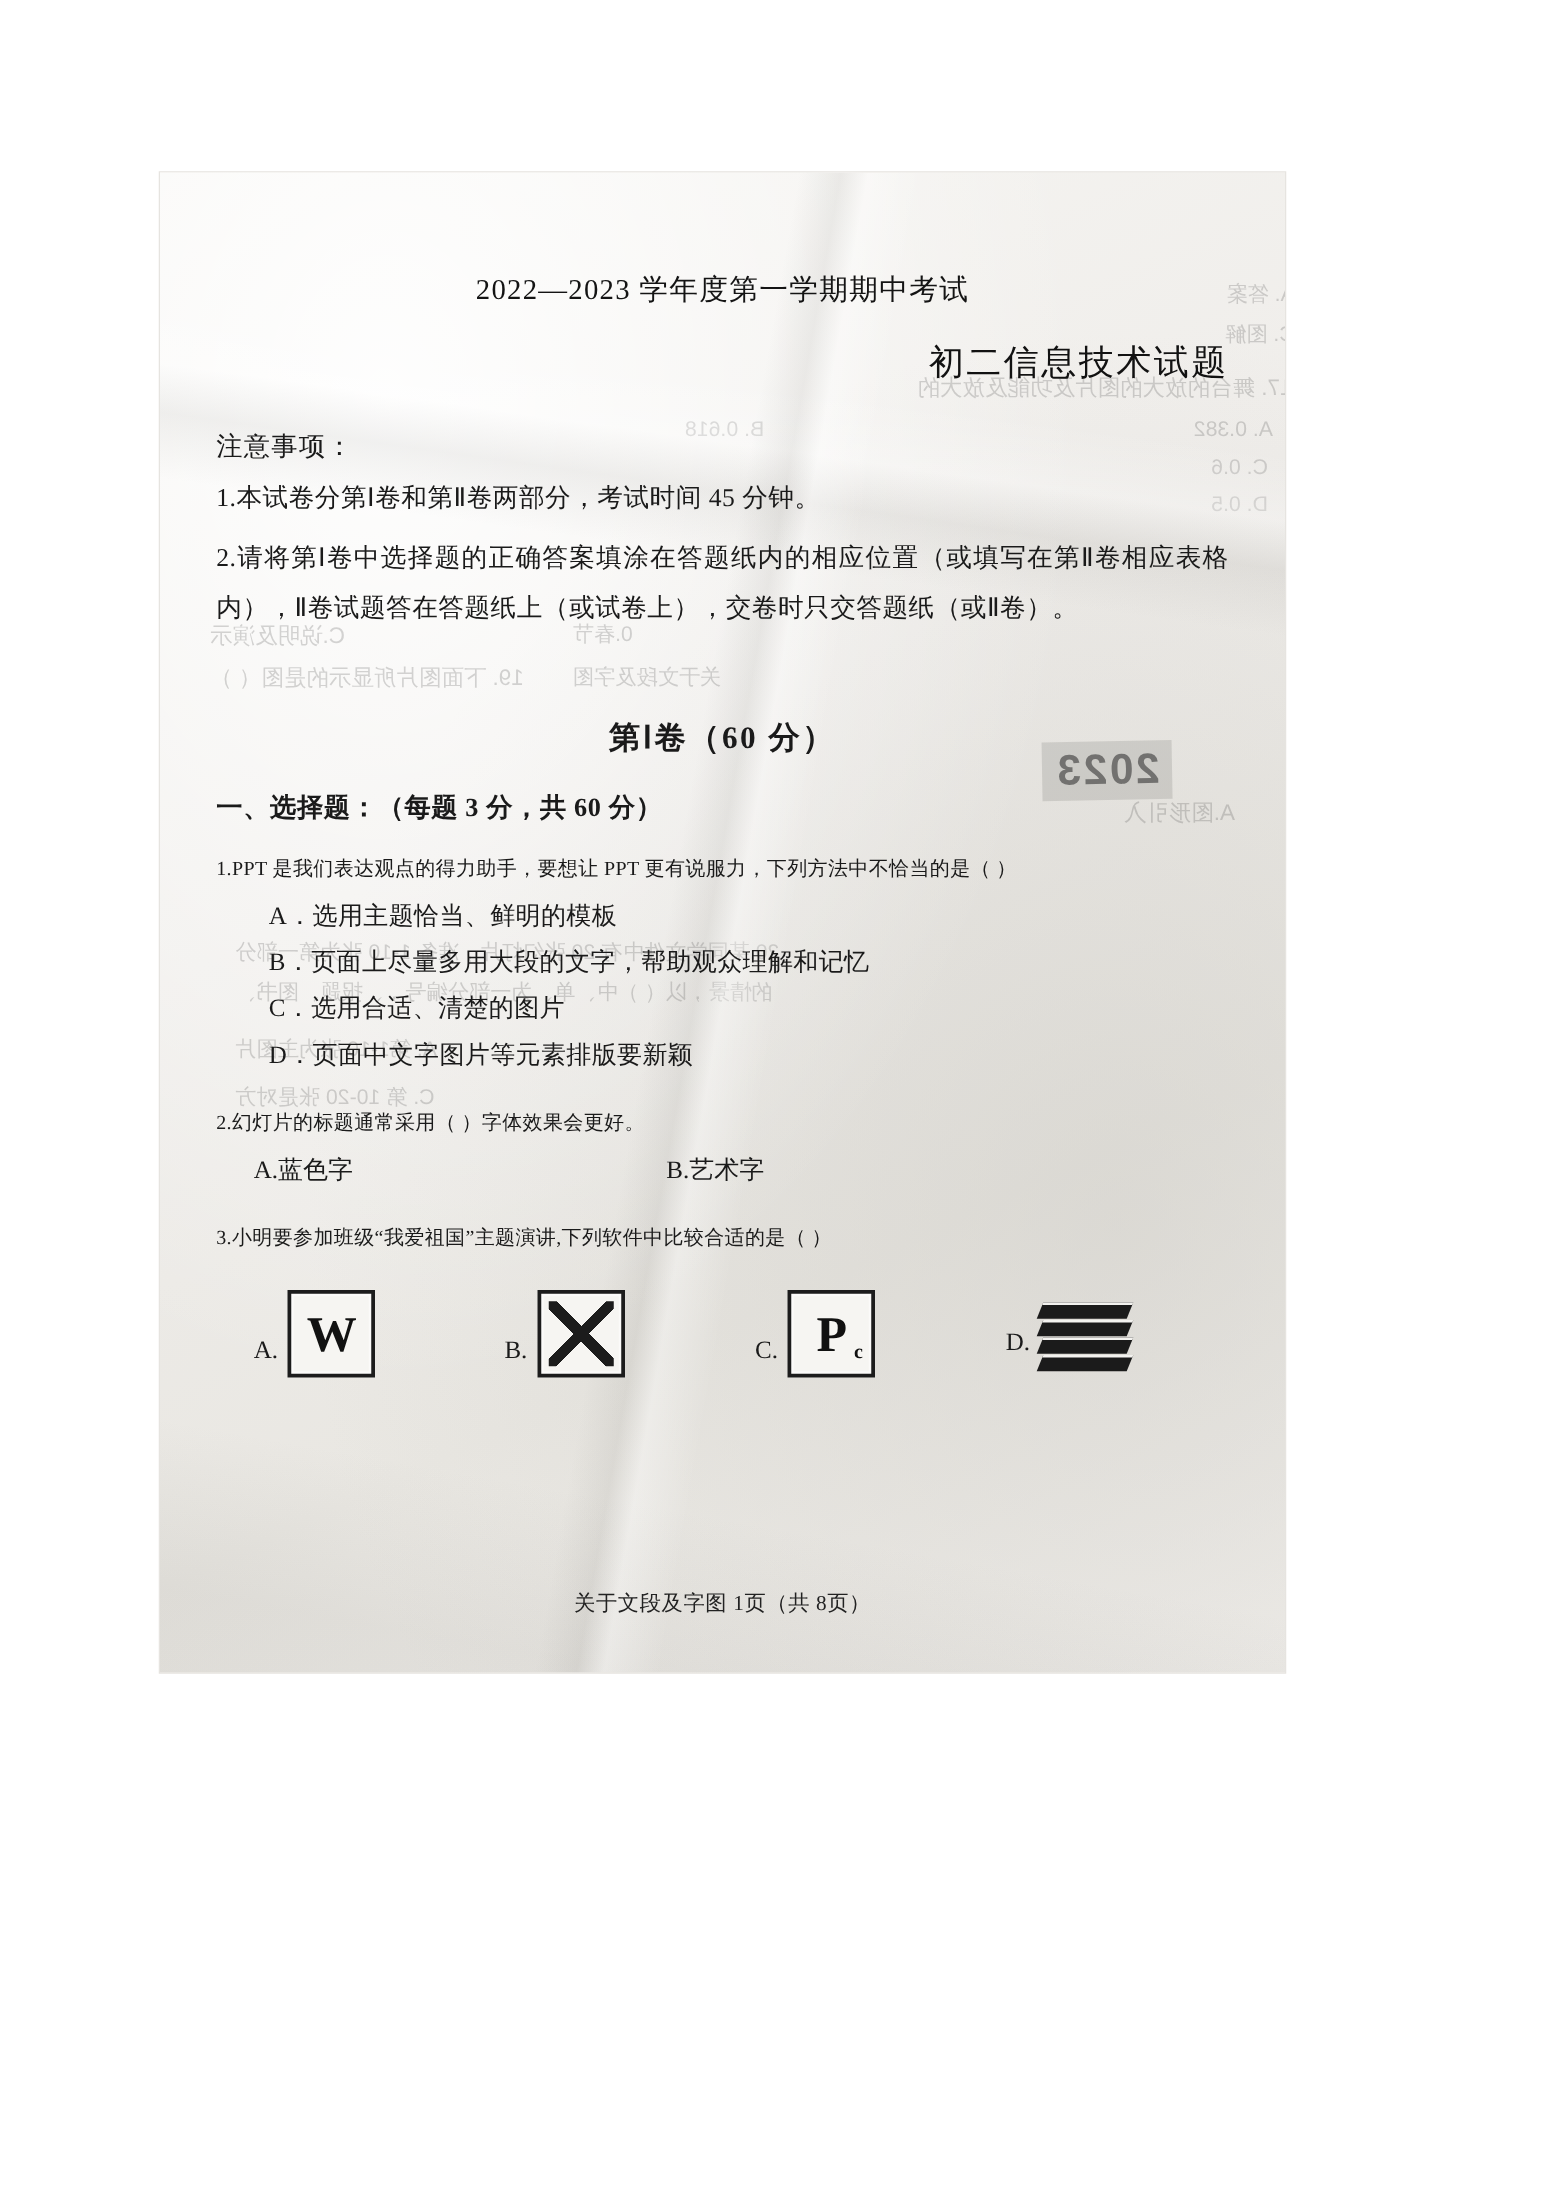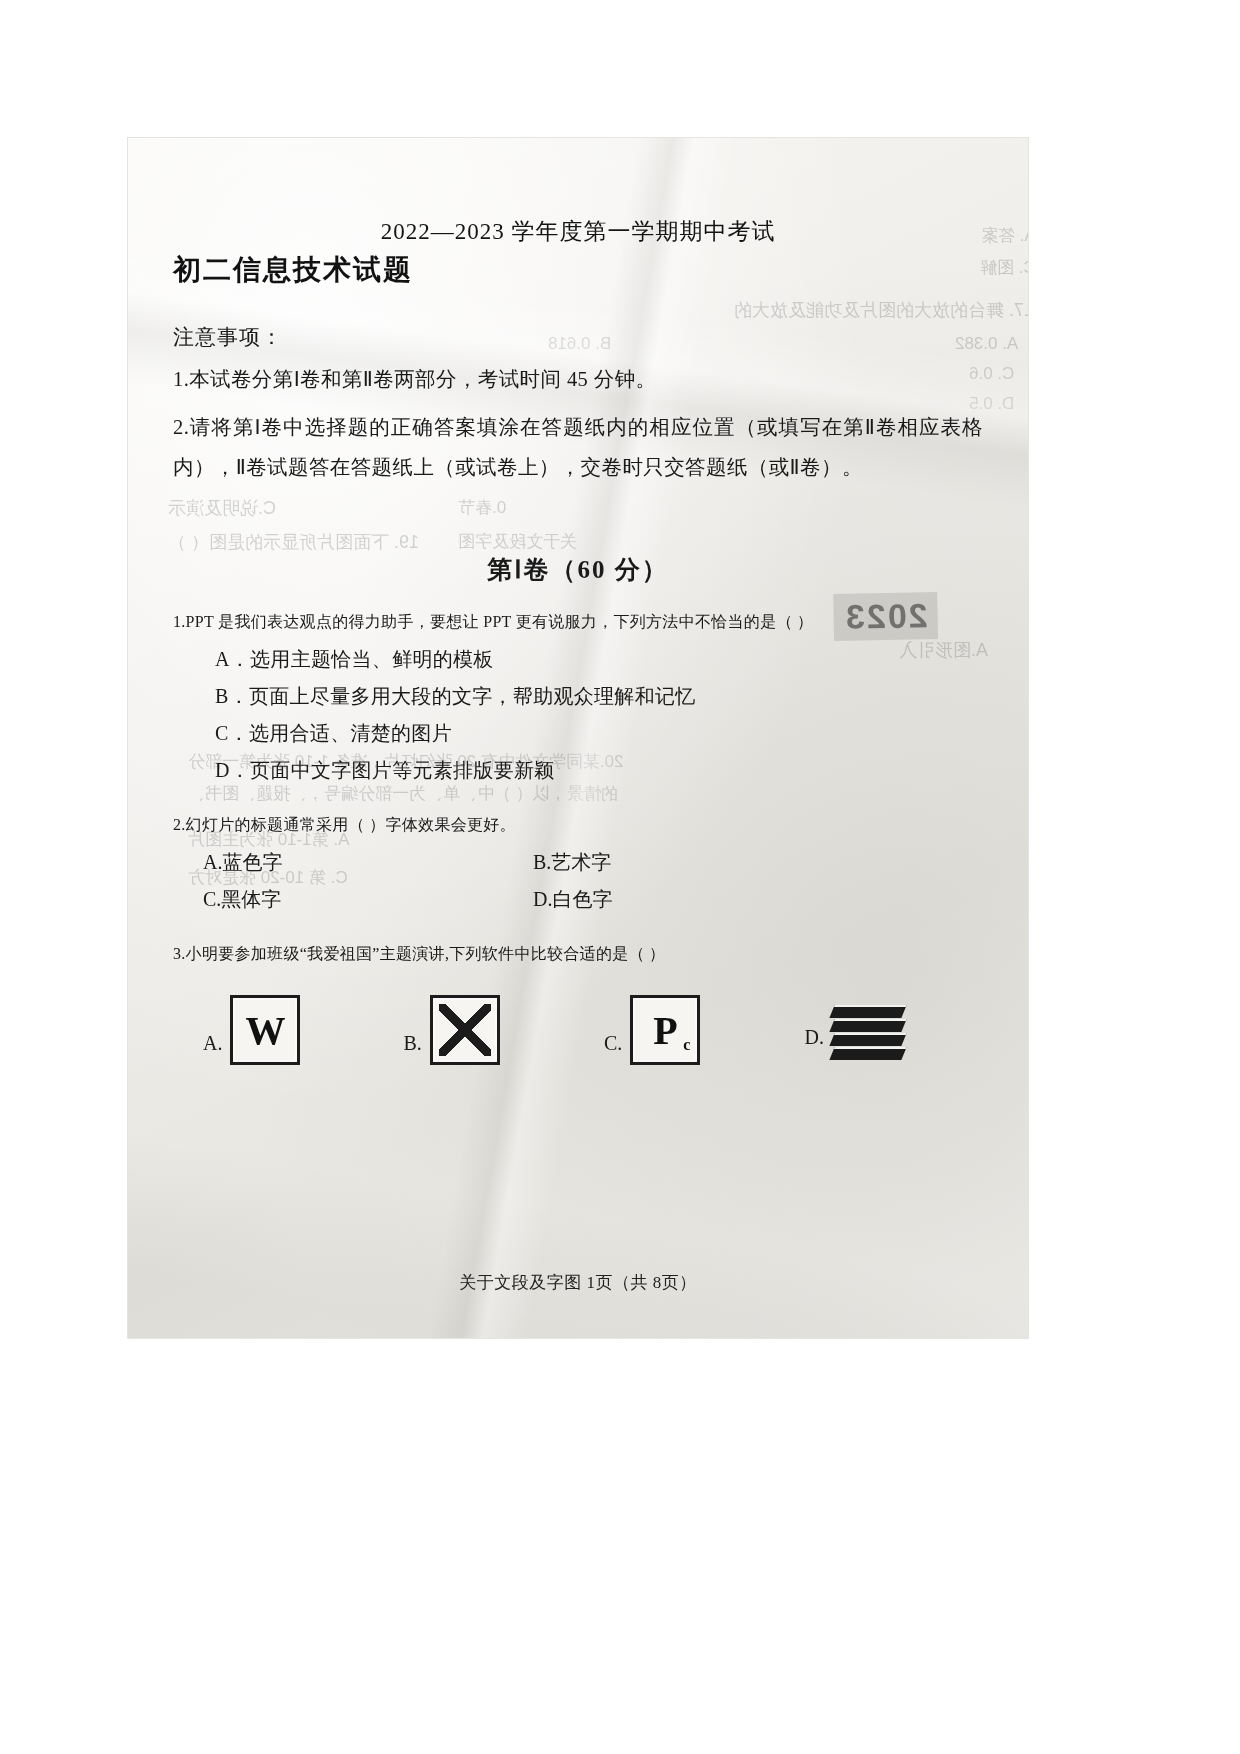--- a/index.html
+++ b/index.html
@@ -63,25 +63,25 @@
   .title-1 {
     text-align: center;
     font-size: 23px;
     font-weight: normal;
     letter-spacing: 1px;
     margin-top: 78px;
     color: #141414;
     font-family: "Liberation Serif", serif;
   }
   .title-2 {
-    text-align: left;
+    text-align: right;
     font-size: 28px;
-    font-weight: bold;
+    font-weight: normal;
     letter-spacing: 2px;
-    margin-top: 4px;
+    margin-top: 24px;
     color: #121212;
   }
 
   .notice-head {
     margin-top: 34px;
     font-size: 21px;
     font-weight: normal;
     letter-spacing: 1px;
   }
   .para {
@@ -247,35 +247,32 @@
   <div class="page-inner">
 
     <div class="title-1">2022—2023 学年度第一学期期中考试</div>
     <div class="title-2">初二信息技术试题</div>
 
     <div class="notice-head">注意事项：</div>
     <div class="para">1.本试卷分第Ⅰ卷和第Ⅱ卷两部分，考试时间 45 分钟。</div>
     <div class="para">2.请将第Ⅰ卷中选择题的正确答案填涂在答题纸内的相应位置（或填写在第Ⅱ卷相应表格内），Ⅱ卷试题答在答题纸上（或试卷上），交卷时只交答题纸（或Ⅱ卷）。</div>
 
     <div class="juan-title">第Ⅰ卷（60 分）</div>
+    <div class="section-head">一、选择题：（每题 3 分，共 60 分）</div>
 
     <div class="q-stem">1.PPT 是我们表达观点的得力助手，要想让 PPT 更有说服力，下列方法中不恰当的是（      ）</div>
     <div class="opt">A．选用主题恰当、鲜明的模板</div>
     <div class="opt">B．页面上尽量多用大段的文字，帮助观众理解和记忆</div>
     <div class="opt">C．选用合适、清楚的图片</div>
     <div class="opt">D．页面中文字图片等元素排版要新颖</div>
 
     <div class="q-stem">2.幻灯片的标题通常采用（     ）字体效果会更好。</div>
     <div class="opt-row">
       <div class="cell">A.蓝色字</div>
       <div class="cell">B.艺术字</div>
-    </div>
-    <div class="opt-row">
-      <div class="cell">C.黑体字</div>
-      <div class="cell">D.白色字</div>
     </div>
 
     <div class="q-stem">3.小明要参加班级“我爱祖国”主题演讲,下列软件中比较合适的是（       ）</div>
     <div class="icon-row">
 
       <div class="icon-item">
         <span class="icon-label">A.</span>
         <span class="appicon">
           <span>W</span>
         </span>

